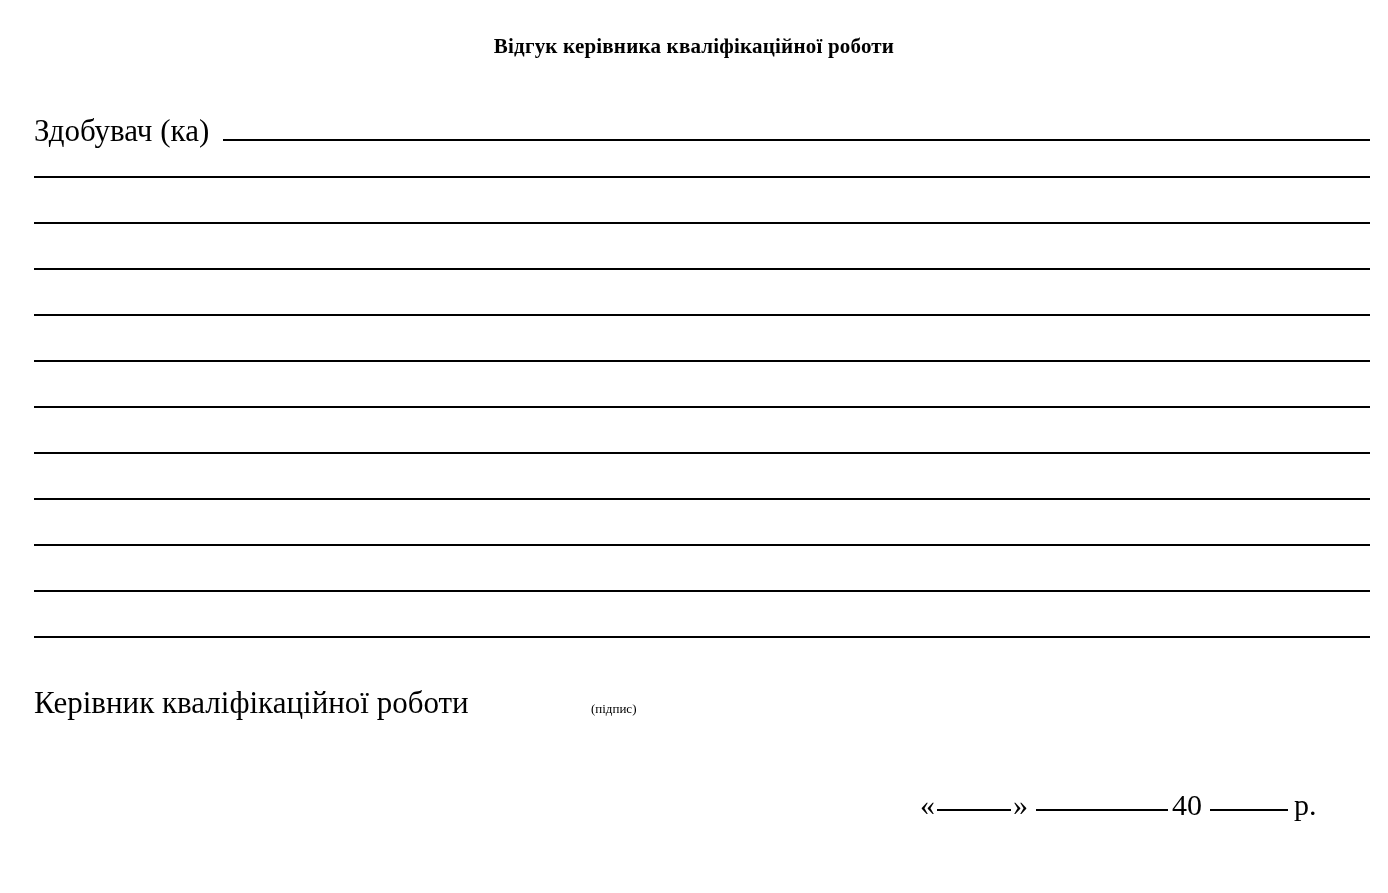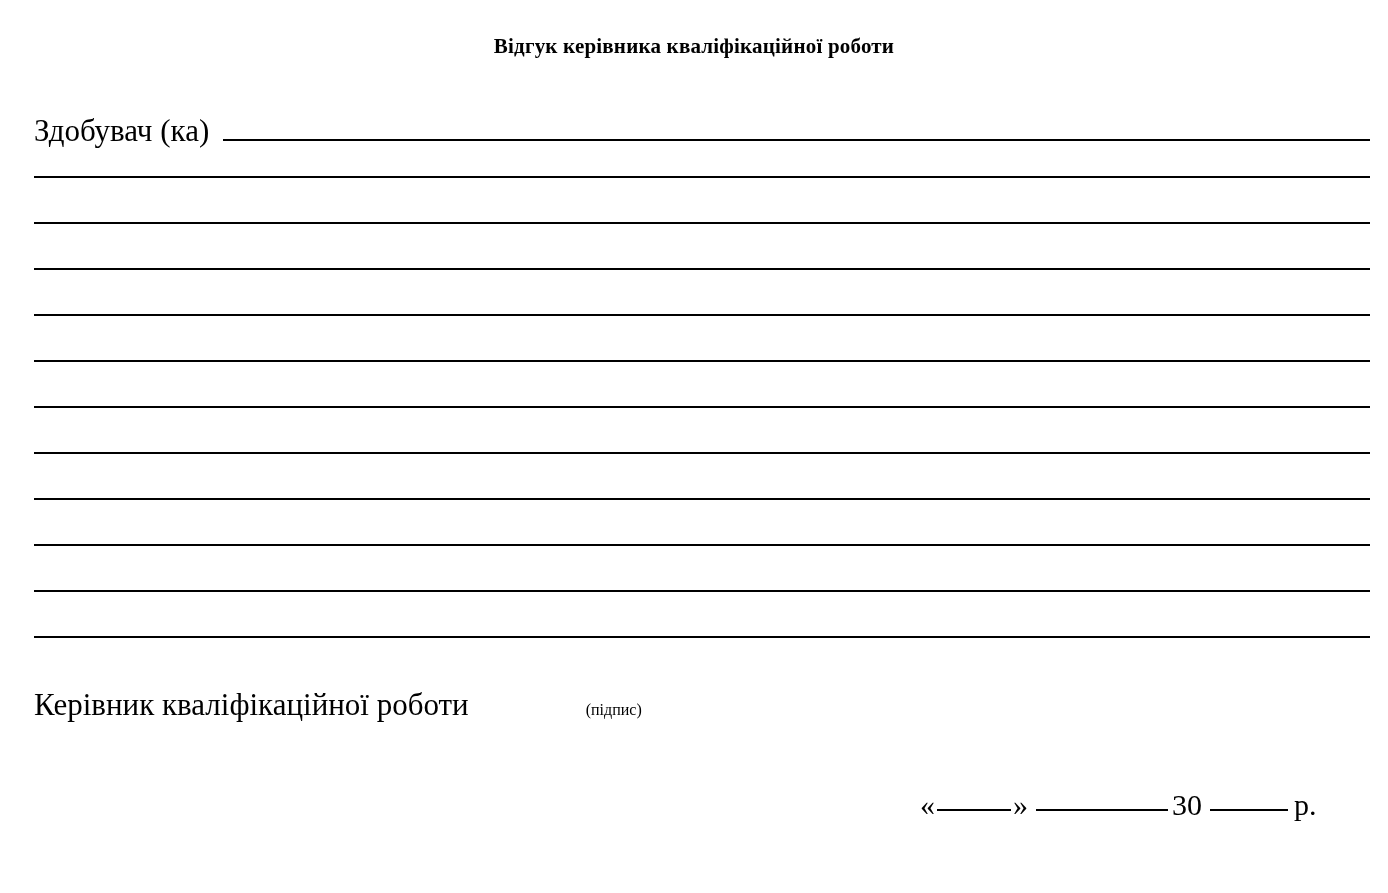--- a/index.html
+++ b/index.html
@@ -89,21 +89,21 @@
     width: 258px;
     margin-left: 16px;
     position: relative;
   }
   .sig-rule {
     border-bottom: 2px solid #000;
     height: 0;
   }
   .sig-caption {
     text-align: center;
-    font-size: 16px;
+    font-size: 13px;
     margin-top: 16px;
   }
   .name-block {
     width: 406px;
     margin-left: 64px;
     position: relative;
   }
   .name-rule {
     border-bottom: 2px solid #000;
     height: 0;
@@ -186,18 +186,18 @@
       <span class="sig-rule"></span>
       <div class="sig-caption">(підпис)</div>
     </span>
   </div>
 
   <div class="date-row">
     <span class="q">«</span>
     <span class="fill-sm"></span>
     <span class="q">»</span>
     <span class="fill-md"></span>
-    <span class="year-num">30</span>
+    <span class="year-num">40</span>
     <span class="fill-yr"></span>
     <span class="r-suffix">р.</span>
   </div>
 
 </div>
 
 </body></html>

